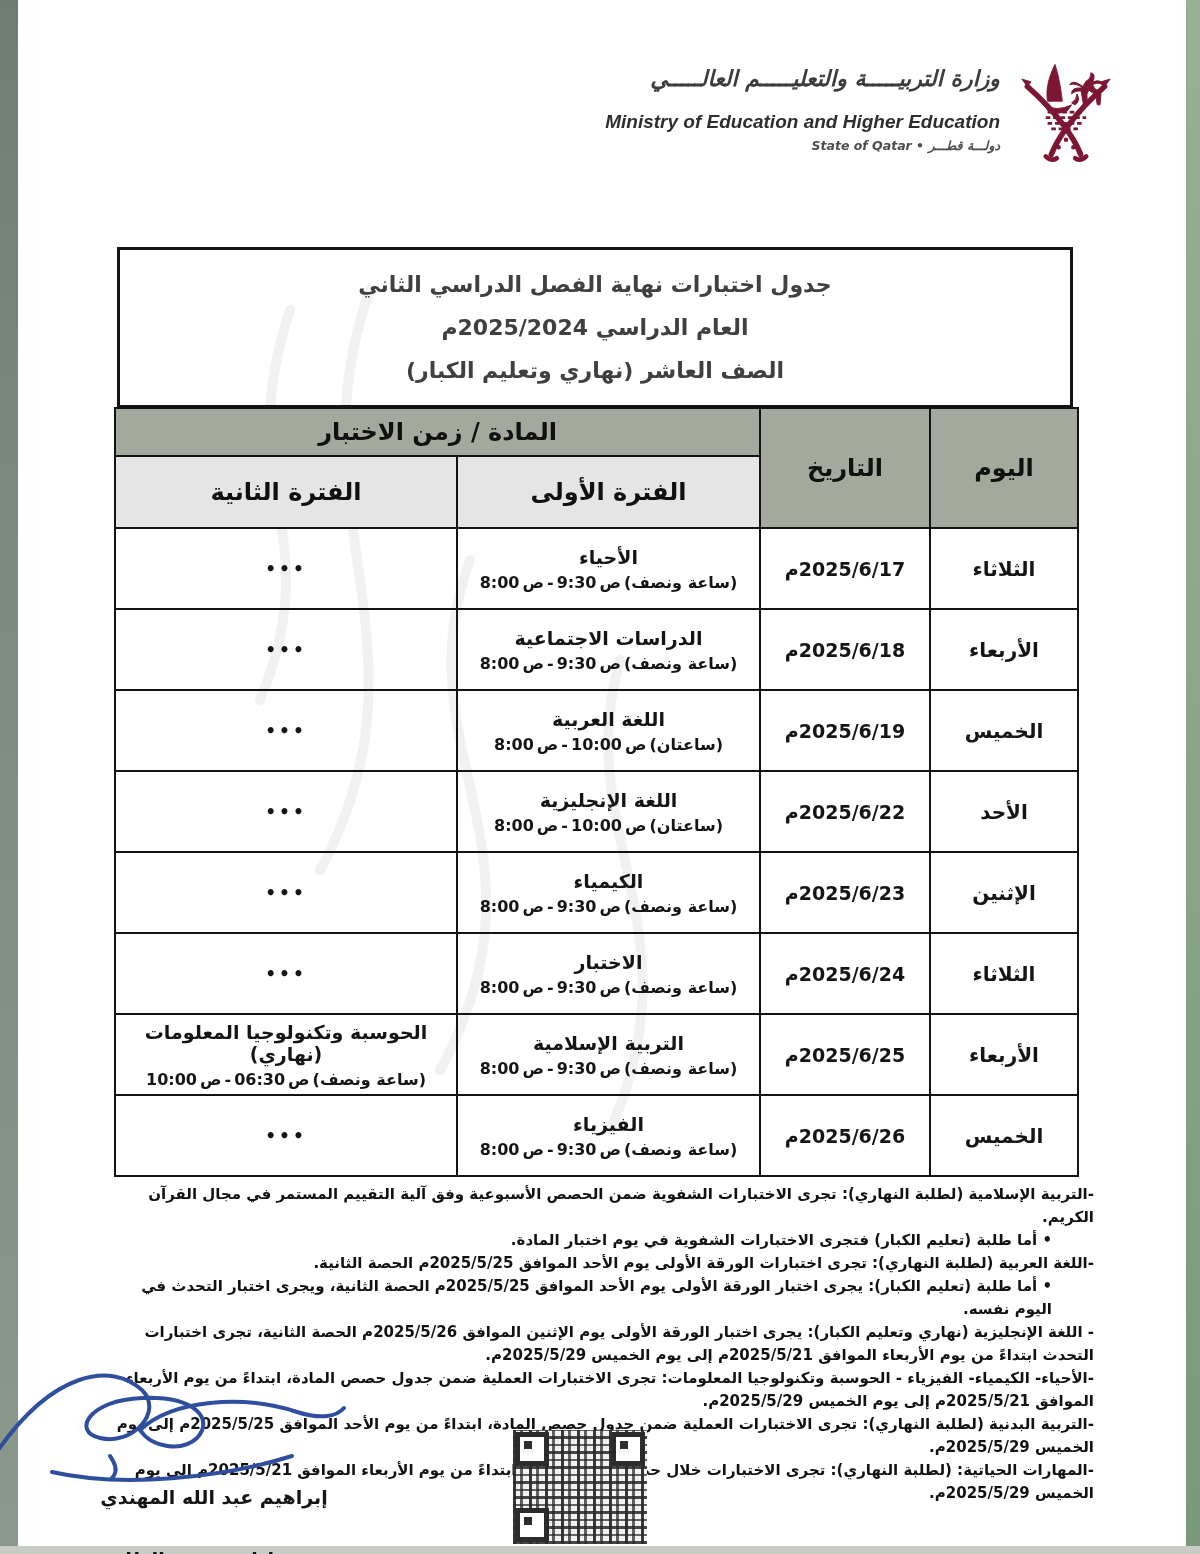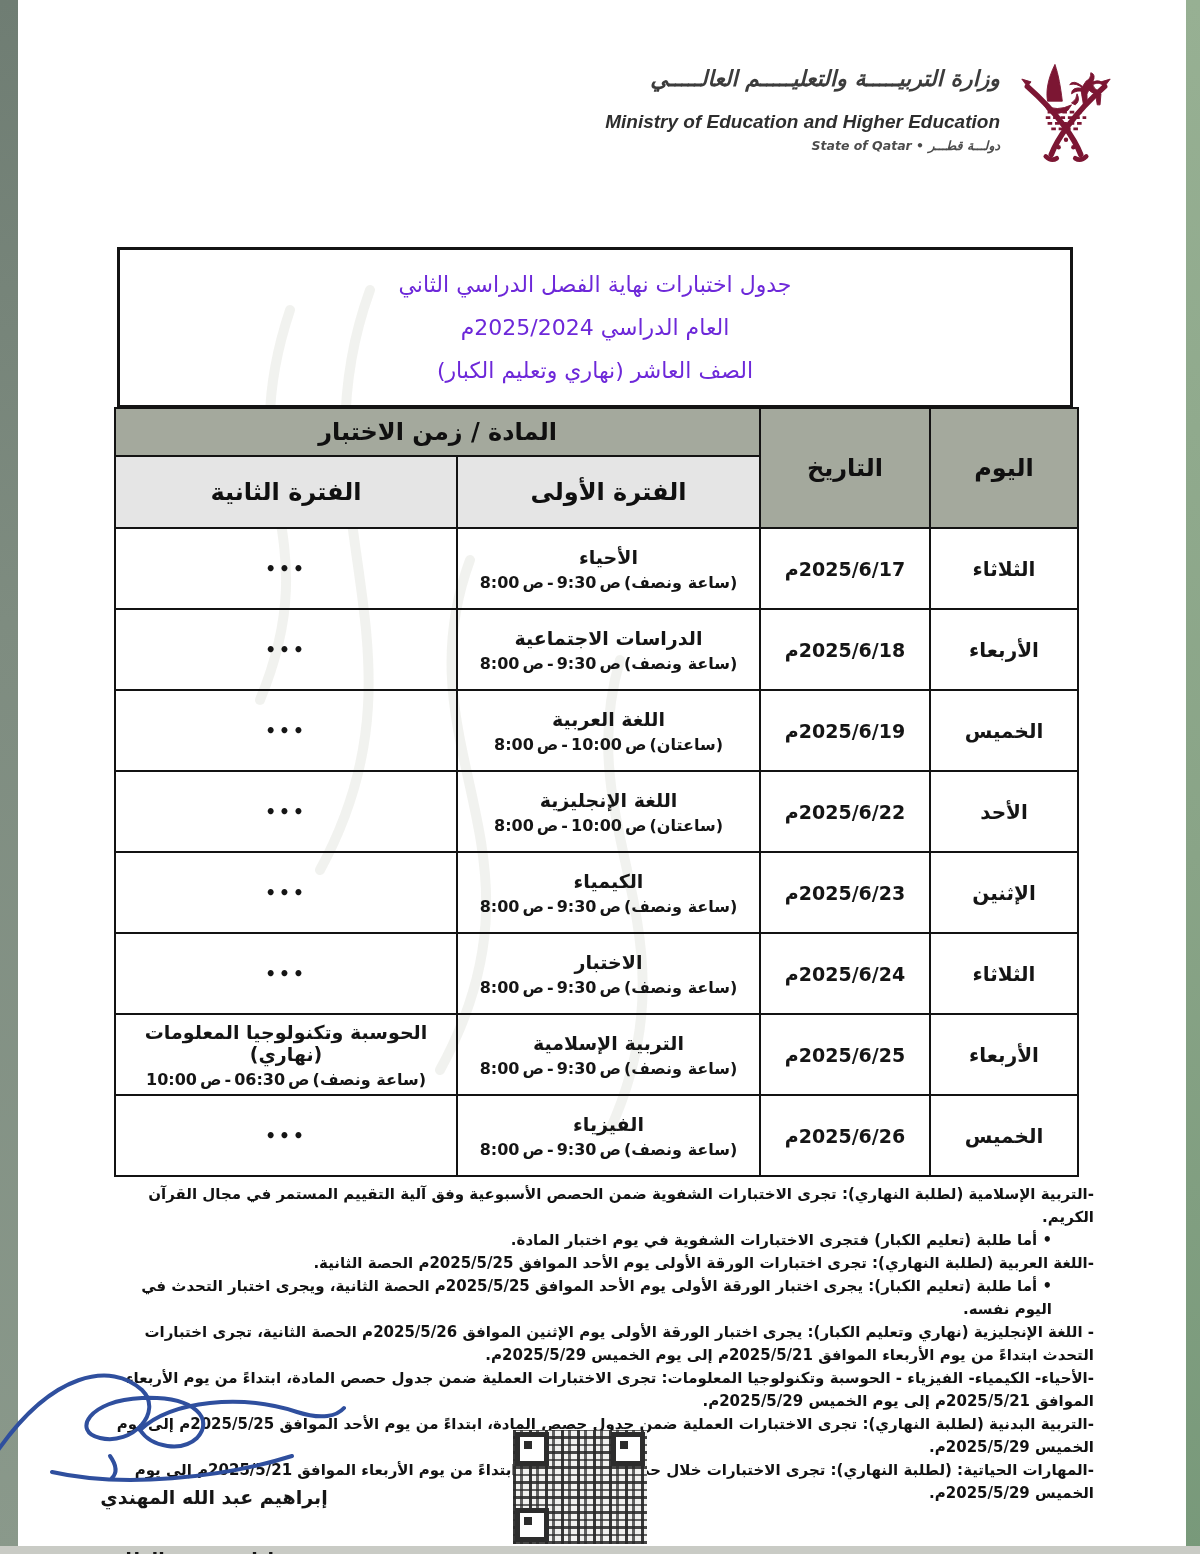--- a/index.html
+++ b/index.html
@@ -19,21 +19,21 @@
   .moe-header{position:absolute; top:50px; right:88px; display:flex; align-items:center; gap:20px;font-style:italic;}
   .moe-text{text-align:right; direction:rtl;}
   .moe-ar{font-size:22px; font-weight:600; color:#3c3c3c; letter-spacing:0;}
   .moe-en{font-size:19px; font-weight:700; color:#2e2e2e; font-family:"Liberation Sans", sans-serif; margin-top:20px; direction:ltr;}
   .moe-state{font-size:12.5px; font-weight:600; color:#4c4c4c; margin-top:5px;}
   .emblem{width:92px; height:118px;}
 
   
   .title-box{position:absolute; left:117px; top:247px; width:950px; height:142px;
     border:3px solid #141414; text-align:center; direction:rtl; padding-top:13px; background:transparent;}
-  .title-line{font-size:22px; font-weight:normal; color:#6d28d9; line-height:43px;}
+  .title-line{font-size:22px; font-weight:bold; color:#404040; line-height:43px;}
 
   
   table.sched{position:absolute; left:114px; top:407px; width:963px; border-collapse:collapse;
     direction:rtl; table-layout:fixed;}
   table.sched th, table.sched td{border:2.5px solid #131313; text-align:center; vertical-align:middle; padding:0;}
   th.main{background:#a4a99d; font-size:24px; font-weight:bold; color:#101010;}
   th.sub{background:#e5e5e5; font-size:24px; font-weight:bold; color:#101010; height:70px;}
   tr.hrow1 th{height:46px;}
   tr.drow{height:81px;}
   td.day{font-size:20px; font-weight:bold;}

